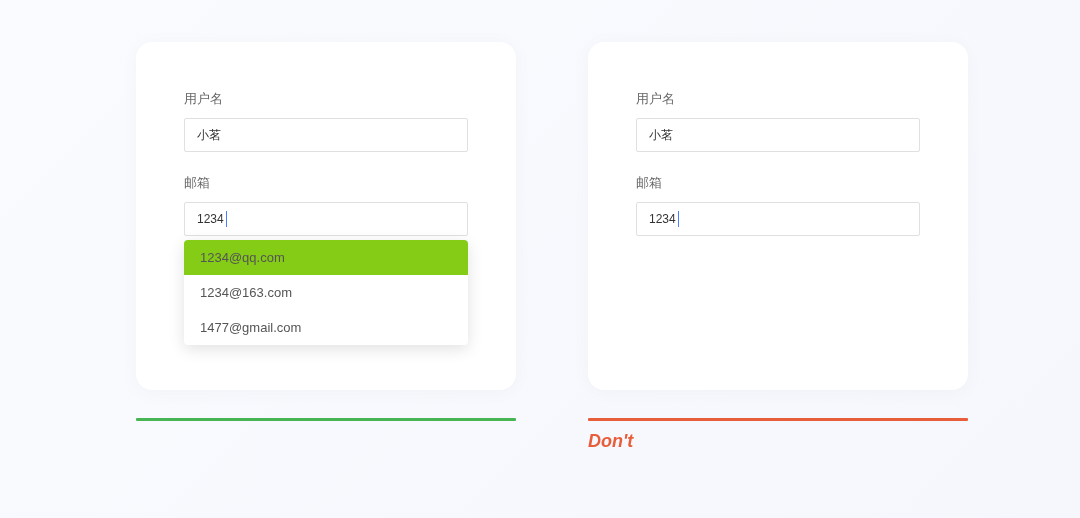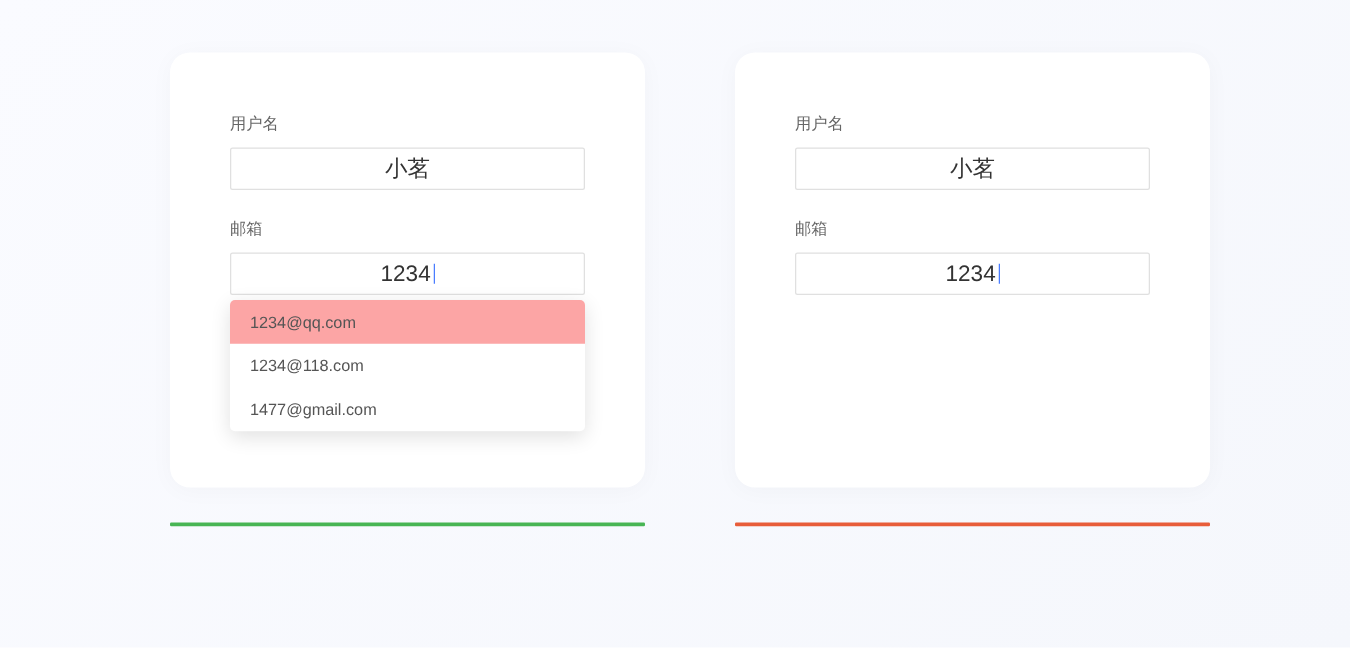--- a/index.html
+++ b/index.html
@@ -41,27 +41,26 @@
       color: #666;
       margin-bottom: 10px;
       display: block;
     }
     .input {
       width: 100%;
       height: 34px;
       border: 1px solid #e0e0e0;
       border-radius: 2px;
       padding: 0 12px;
-      font-size: 18px;
+      font-size: 12px;
       color: #333;
       outline: none;
       background: #fff;
       display: flex;
       align-items: center;
-      justify-content: center;
     }
     .input-text {
       color: #333;
     }
     .cursor {
       display: inline-block;
       width: 1px;
       height: 16px;
       background: #4a7dff;
       margin-left: 2px;
@@ -81,21 +80,21 @@
       box-shadow: 0 4px 16px rgba(0, 0, 0, 0.12);
       overflow: hidden;
     }
     .dropdown-item {
       padding: 10px 16px;
       font-size: 13px;
       color: #555;
       cursor: pointer;
     }
     .dropdown-item.highlighted {
-      background: #fca5a5;
+      background: #84cc16;
     }
     .rule-bar {
       height: 3px;
       margin-top: 28px;
       border-radius: 1px;
     }
     .rule-bar.do {
       background: #48b554;
     }
     .rule-bar.dont {
@@ -128,21 +127,21 @@
         </div>
       </div>
       <div class="field" style="margin-bottom:0;">
         <span class="label">邮箱</span>
         <div class="input">
           <span class="input-text">1234</span>
             <span class="cursor"></span>
         </div>
         <div class="dropdown">
           <div class="dropdown-item highlighted">1234@qq.com</div>
-          <div class="dropdown-item">1234@118.com</div>
+          <div class="dropdown-item">1234@163.com</div>
           <div class="dropdown-item">1477@gmail.com</div>
         </div>
       </div>
     </div>
     <div class="rule-bar do"></div>
   </div>
 
   <div class="example">
     <div class="card">
       <div class="field">
@@ -153,14 +152,15 @@
       </div>
       <div class="field">
         <span class="label">邮箱</span>
         <div class="input">
           <span class="input-text">1234</span>
             <span class="cursor"></span>
         </div>
       </div>
     </div>
     <div class="rule-bar dont"></div>
+    <div class="rule-label dont">Don't</div>
   </div>
 </div>
 
 </body></html>

